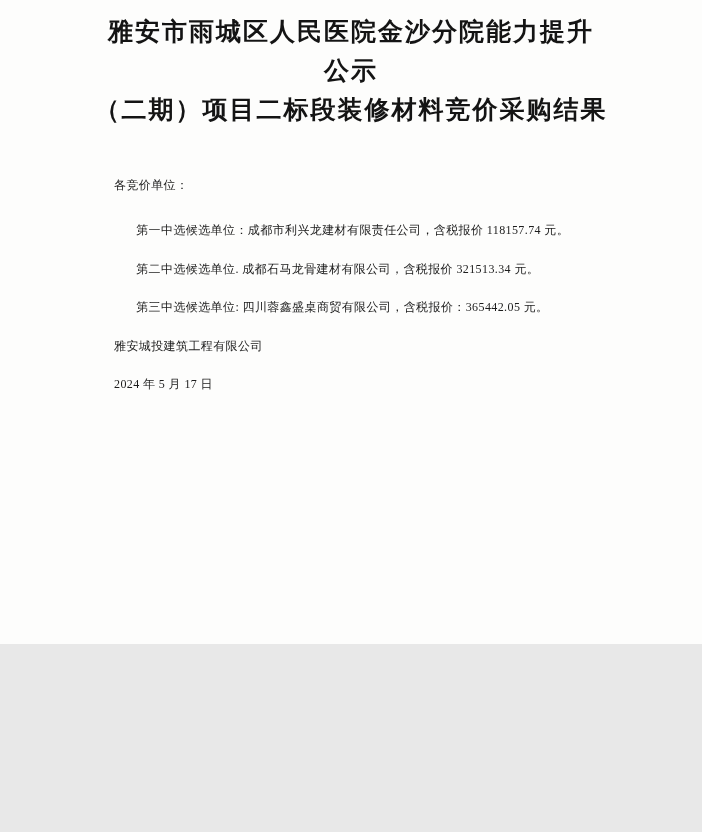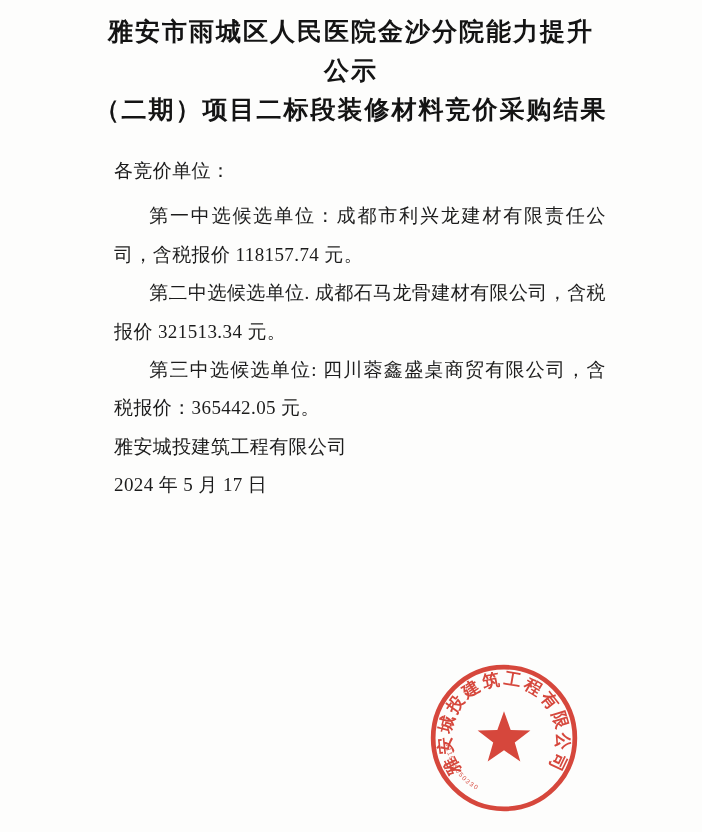--- a/index.html
+++ b/index.html
@@ -1,40 +1,40 @@
 <!DOCTYPE html>
 <html><head>
 <meta charset="utf-8">
 <style>
   html,body { margin:0; padding:0; background:#e8e8e8; }
   .page {
     position:relative;
-    width:702px; height:832px;
+    width:702px; height:644px;
     margin:0 auto;
     background:#fdfdfc;
     color:#1c1c1c;
     font-family:"Liberation Serif","DejaVu Serif",serif;
     overflow:hidden;
     box-shadow:0 0 4px rgba(0,0,0,.2);
   }
   .doc-title {
     position:absolute;
     top:12px; left:40px; width:622px;
     text-align:center;
     font-family:"Liberation Sans","DejaVu Sans",sans-serif;
     font-weight:bold;
     font-size:25px;
     line-height:39px;
     letter-spacing:2px;
     color:#141414;
   }
   .doc-body {
     position:absolute;
-    top:152px; left:114px; width:492px;
-    font-size:19px;
+    top:166px; left:114px; width:492px;
+    font-size:12px;
     line-height:38.4px;
     letter-spacing:0.4px;
     text-align:justify;
     text-align-last:left;
   }
   .doc-body p { margin:0; text-indent:1.85em; }
   .doc-body p.salutation { text-indent:0; margin-bottom:7px; }
   .signature-block { margin-top:0; }
   .signature-block p { text-indent:0; text-align:right; }
   .sig-company { padding-right:14px; }

